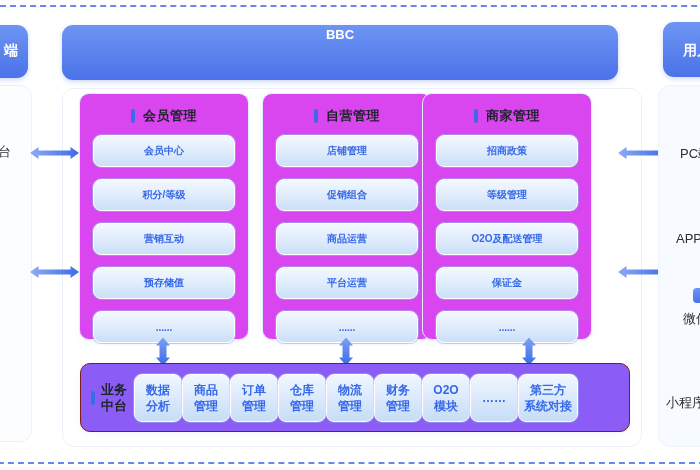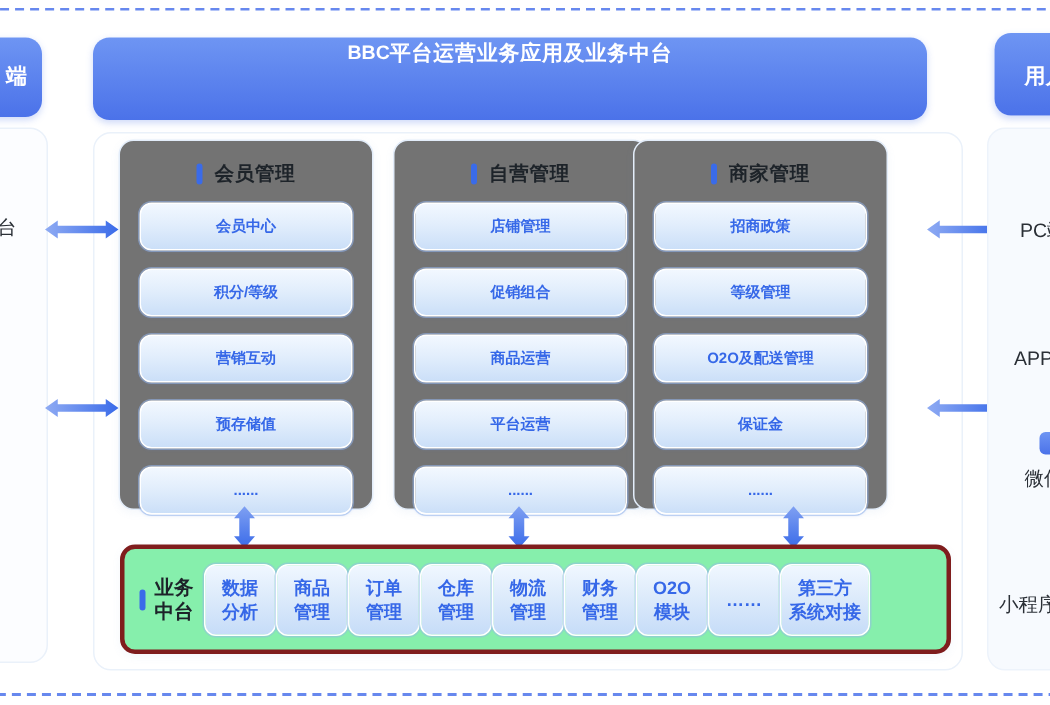--- a/index.html
+++ b/index.html
@@ -15,35 +15,35 @@
   .main-header .l2{font-size:14px;letter-spacing:.5px;}
   .left-header{left:-30px;top:25px;width:58px;height:53px;}
   .left-header span{position:absolute;left:34px;top:17px;font-size:14px;}
   .right-header{left:663px;top:22px;width:70px;height:55px;}
   .right-header span{position:absolute;left:20px;top:20px;font-size:14px;}
   .panel{position:absolute;background:#FCFDFF;border:1px solid #EAF1FA;border-radius:12px;}
   .left-body{left:-40px;top:85px;width:70px;height:355px;}
   .center-body{left:62px;top:88px;width:578px;height:357px;background:#fff;}
   .right-body{left:658px;top:85px;width:60px;height:360px;background:#F7FAFE;border-color:#EDF3FB;}
   .frag{position:absolute;font-size:13px;color:#2A2F36;}
-  .card{position:absolute;top:93px;width:168px;height:245px;background:#737373;
+  .card{position:absolute;top:93px;width:168px;height:245px;background:#d946ef;
     border:1px solid #E3EDFA;border-radius:10px;box-shadow:0 2px 6px rgba(120,150,210,.08);}
   .card.c1{left:79px;} .card.c2{left:262px;} .card.c3{left:422px;}
   .card-title{display:flex;align-items:center;justify-content:center;gap:8px;
     margin-top:13px;height:18px;}
   .bar-icon{width:4px;height:14px;border-radius:2px;background:#3A6BE9;}
   .card-title b{font-size:13px;color:#1D2329;letter-spacing:.5px;}
   .btn{margin:12px 13px 0 13px;height:30px;border-radius:8px;
     background:linear-gradient(180deg,#F2F8FF 0%,#E2EEFC 45%,#CBDFF8 100%);
     border:1px solid #FFF;box-shadow:0 0 0 1px rgba(150,183,236,.55),0 1px 2px rgba(100,140,220,.18);
     display:flex;align-items:center;justify-content:center;
     color:#3668E8;font-weight:bold;font-size:10px;}
   .btn.first{margin-top:10px;}
   .bottom-bar{position:absolute;left:80px;top:363px;width:548px;height:67px;
-    background:#86efac;border:3px solid #7f1d1d;border-radius:10px;
+    background:#8b5cf6;border:1px solid #7f1d1d;border-radius:10px;
     box-shadow:0 2px 6px rgba(120,150,210,.08);display:flex;align-items:center;}
   .bar-label{display:flex;align-items:center;gap:6px;margin-left:10px;margin-right:7px;}
   .bar-label .txt{font-size:13px;font-weight:bold;color:#1D2329;line-height:16px;}
   .modules{display:flex;gap:0;}
   .module{width:46px;height:46px;border-radius:8px;
     background:linear-gradient(180deg,#F0F7FF 0%,#DDEBFB 45%,#C6DCF8 100%);
     border:1px solid #FFF;box-shadow:0 0 0 1px rgba(150,183,236,.5);
     display:flex;flex-direction:column;align-items:center;justify-content:center;
     color:#3668E8;font-weight:bold;font-size:12px;line-height:16px;}
   .module.wide{width:58px;}
@@ -74,21 +74,20 @@
   <div class="dashed-frame"></div>
 
   <div class="blue-header left-header">
     <span>端</span>
   </div>
   <div class="panel left-body"></div>
   <span class="frag" style="left:-2px;top:143px;">台</span>
 
   <div class="blue-header main-header">
     <div class="l1">BBC</div>
-    <div class="l2">平台运营业务应用及业务中台</div>
   </div>
 
   <div class="panel center-body"></div>
 
   <div class="card c1">
     <div class="card-title">
       <span class="bar-icon"></span>
       <b>会员管理</b>
     </div>
     <div class="btn first">会员中心</div>

